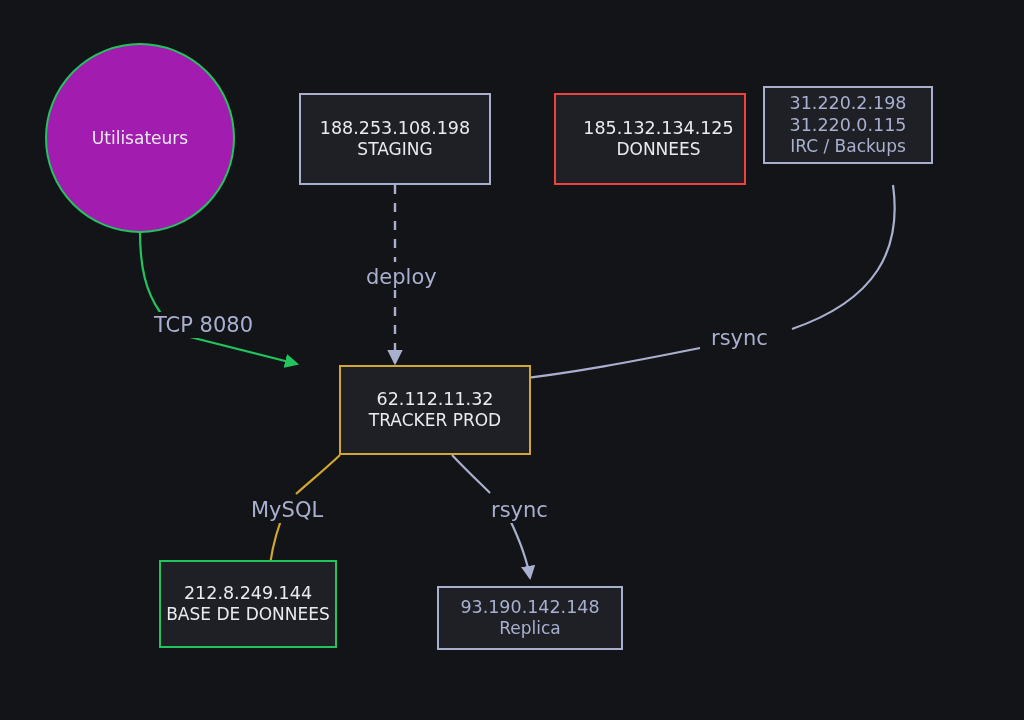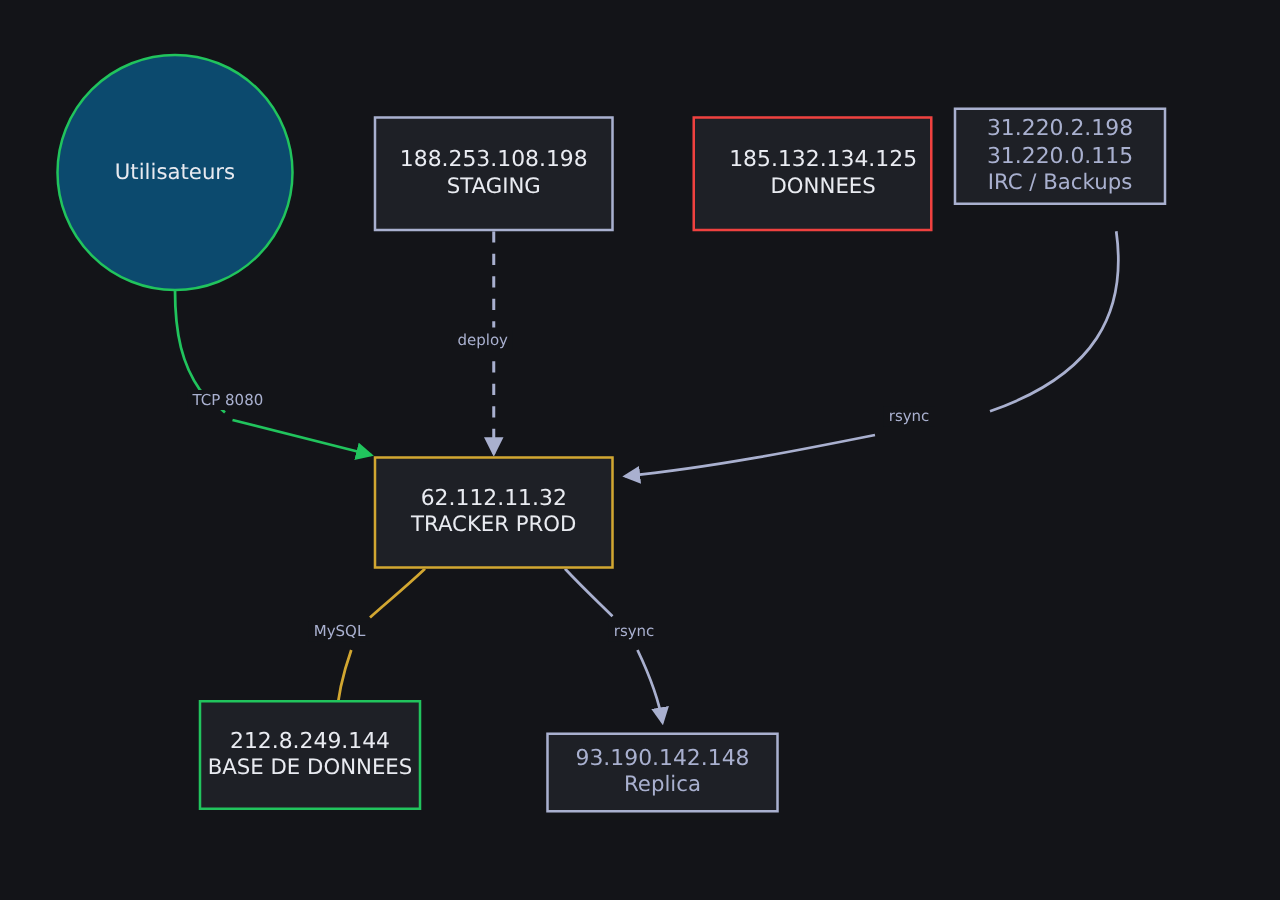--- a/index.html
+++ b/index.html
@@ -40,47 +40,47 @@
     line-height: 1.22;
   }
   .node .line {
     display: block;
     white-space: nowrap;
   }
   
   .node-circle {
     border-radius: 50%;
     border: 2.5px solid #21c45d;
-    background: #0c4a6e;
+    background: #a21caf;
   }
   .node-circle .line {
     color: #e8eaf0;
     font-size: 17px;
   }
   
   .node-rect {
     border-width: 2.5px;
     border-style: solid;
   }
   .border-periwinkle { border-color: #a9b0cf; }
   .border-red        { border-color: #f0413f; padding-left: 17px; }
-  .border-gold       { border-color: #d2a731; }
+  .border-gold       { border-color: #d2a731; margin-left: 40px; }
   .border-green      { border-color: #21c45d; }
 
   .txt-white      { color: #e9ebf1; }
   .txt-periwinkle { color: #a9b0cf; }
 
   .node-rect .line { font-size: 17px; }
   .node-rect .line.l1 { font-size: 17.5px; }
 
   
   .edge-label {
     position: absolute;
     color: #a9b0cf;
-    font-size: 12px;
+    font-size: 21px;
     white-space: nowrap;
     background: #131418;
     padding: 1px 4px;
   }
 </style>
 </head>
 <body>
 
 <div id="canvas">
 

